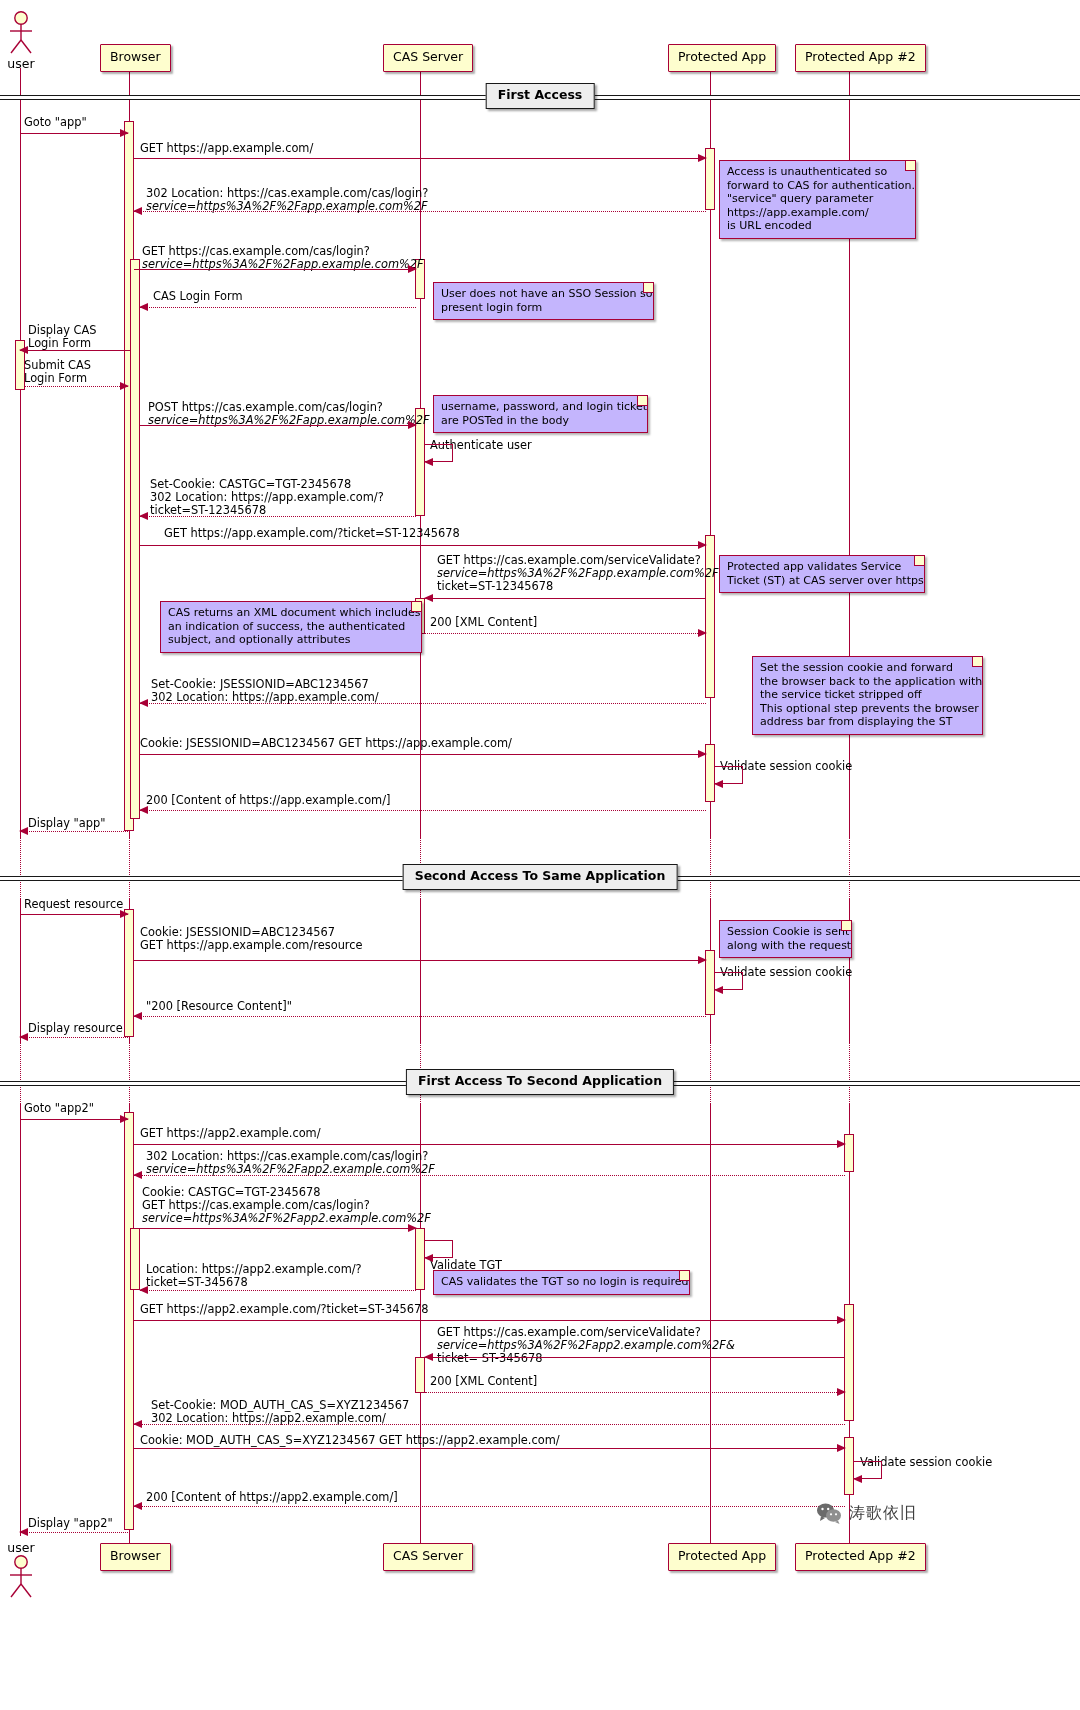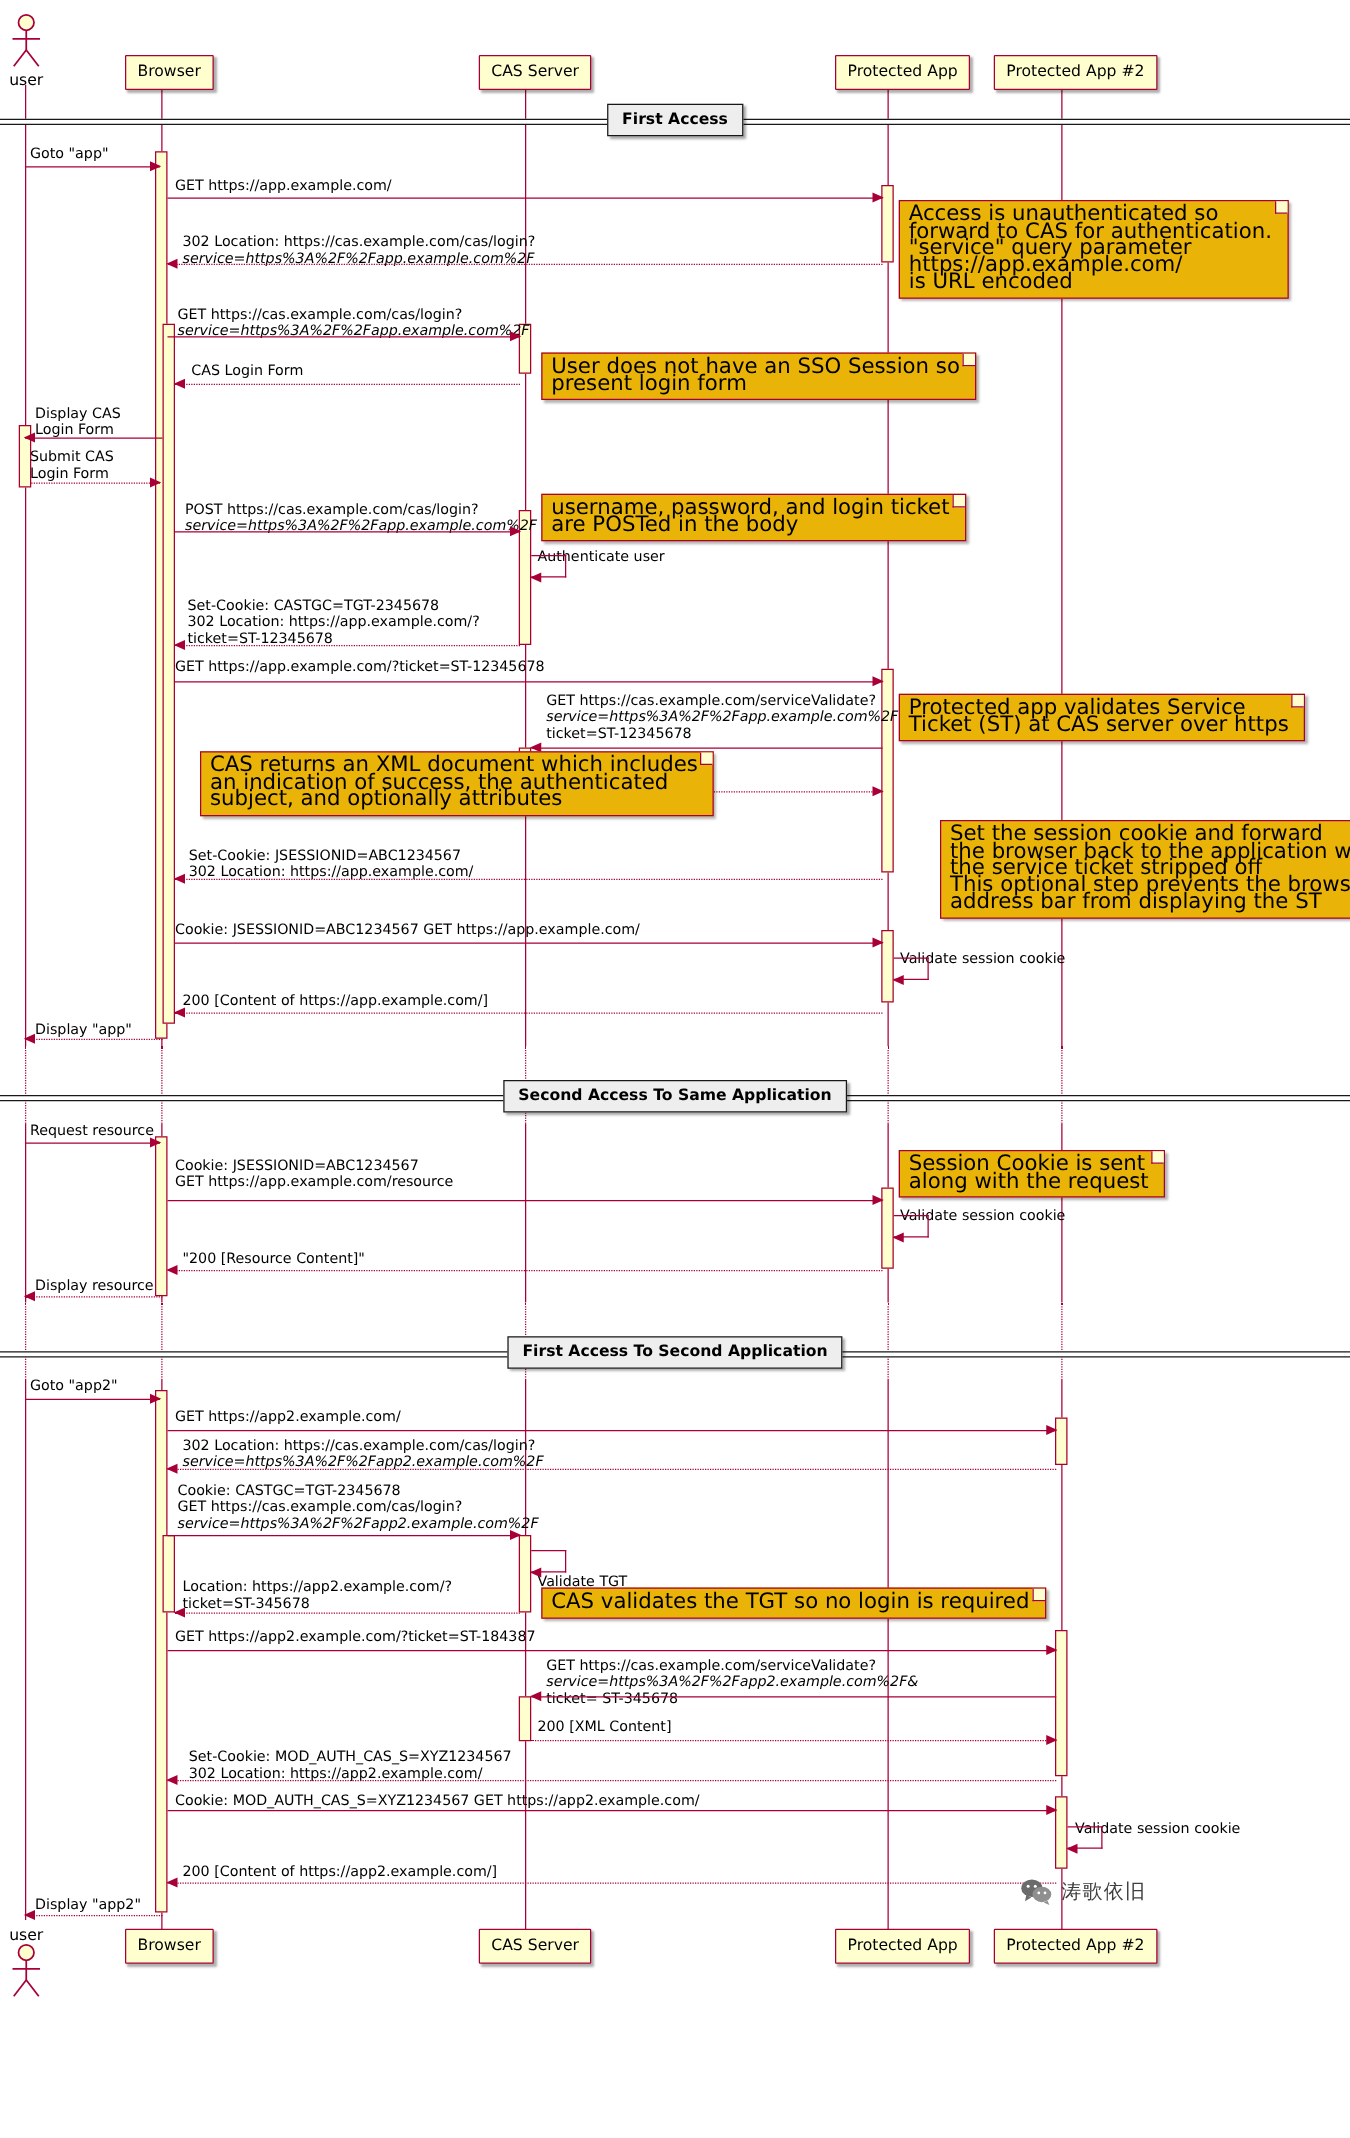--- a/index.html
+++ b/index.html
@@ -83,25 +83,25 @@
     margin-top:-4.5px;
     width:0; height:0;
     border-top:4.5px solid transparent;
     border-bottom:4.5px solid transparent;
     border-right:9px solid #A80036;
   }
 
   
   .note {
     position:absolute; z-index:7;
-    background:#eab308;
+    background:#c4b5fd;
     border:1.1px solid #A80036;
     box-shadow:2px 2px 2px rgba(0,0,0,0.3);
-    font-size:17px; line-height:13.6px;
-    padding:4px 12px 5px 7px;
+    font-size:11px; line-height:13.6px;
+    padding:4px 0 5px 7px;
     white-space:pre;
     color:#000;
   }
   .note::after {
     content:""; position:absolute; top:0; right:0;
     width:9px; height:9px;
     background:#FEFECE;
     border-left:1.1px solid #A80036;
     border-bottom:1.1px solid #A80036;
   }
@@ -272,21 +272,21 @@
       <div class="head"></div>
   </div>
 
 
   <div class="msg-label" style="left:150px; top:478px;"><span>Set-Cookie: CASTGC=TGT-2345678</span><br><span>302 Location: https://app.example.com/?</span><br><span>ticket=ST-12345678</span></div>
   <div class="arrow to-left dashed" style="left:140px; top:516px; width:276px;">
     <div class="line"></div>
       <div class="head"></div>
   </div>
 
-  <div class="msg-label" style="left:140px; top:527px;">GET https://app.example.com/?ticket=ST-12345678</div>
+  <div class="msg-label" style="left:140px; top:527px;padding-left:24px;">GET https://app.example.com/?ticket=ST-12345678</div>
   <div class="arrow to-right" style="left:140px; top:545px; width:566px;">
     <div class="line"></div>
       <div class="head"></div>
   </div>
 
   <div class="note" style="left:719px; top:555px;">Protected app validates Service
 Ticket (ST) at CAS server over https</div>
 
   <div class="msg-label" style="left:437px; top:554px;"><span>GET https://cas.example.com/serviceValidate?</span><br><em>service=https%3A%2F%2Fapp.example.com%2F&amp;</em><br><span>ticket=ST-12345678</span></div>
   <div class="arrow to-left" style="left:425px; top:598px; width:281px;">
@@ -425,21 +425,21 @@
   </div>
 
   <div class="note" style="left:433px; top:1270px;">CAS validates the TGT so no login is required</div>
 
   <div class="msg-label" style="left:146px; top:1263px;"><span>Location: https://app2.example.com/?</span><br><span>ticket=ST-345678</span></div>
   <div class="arrow to-left dashed" style="left:140px; top:1290px; width:276px;">
     <div class="line"></div>
       <div class="head"></div>
   </div>
 
-  <div class="msg-label" style="left:140px; top:1303px;">GET https://app2.example.com/?ticket=ST-184387</div>
+  <div class="msg-label" style="left:140px; top:1303px;">GET https://app2.example.com/?ticket=ST-345678</div>
   <div class="arrow to-right" style="left:134px; top:1320px; width:711px;">
     <div class="line"></div>
       <div class="head"></div>
   </div>
 
   <div class="msg-label" style="left:437px; top:1326px;"><span>GET https://cas.example.com/serviceValidate?</span><br><em>service=https%3A%2F%2Fapp2.example.com%2F&amp;</em><br><span>ticket= ST-345678</span></div>
   <div class="arrow to-left" style="left:425px; top:1357px; width:420px;">
     <div class="line"></div>
       <div class="head"></div>
   </div>

